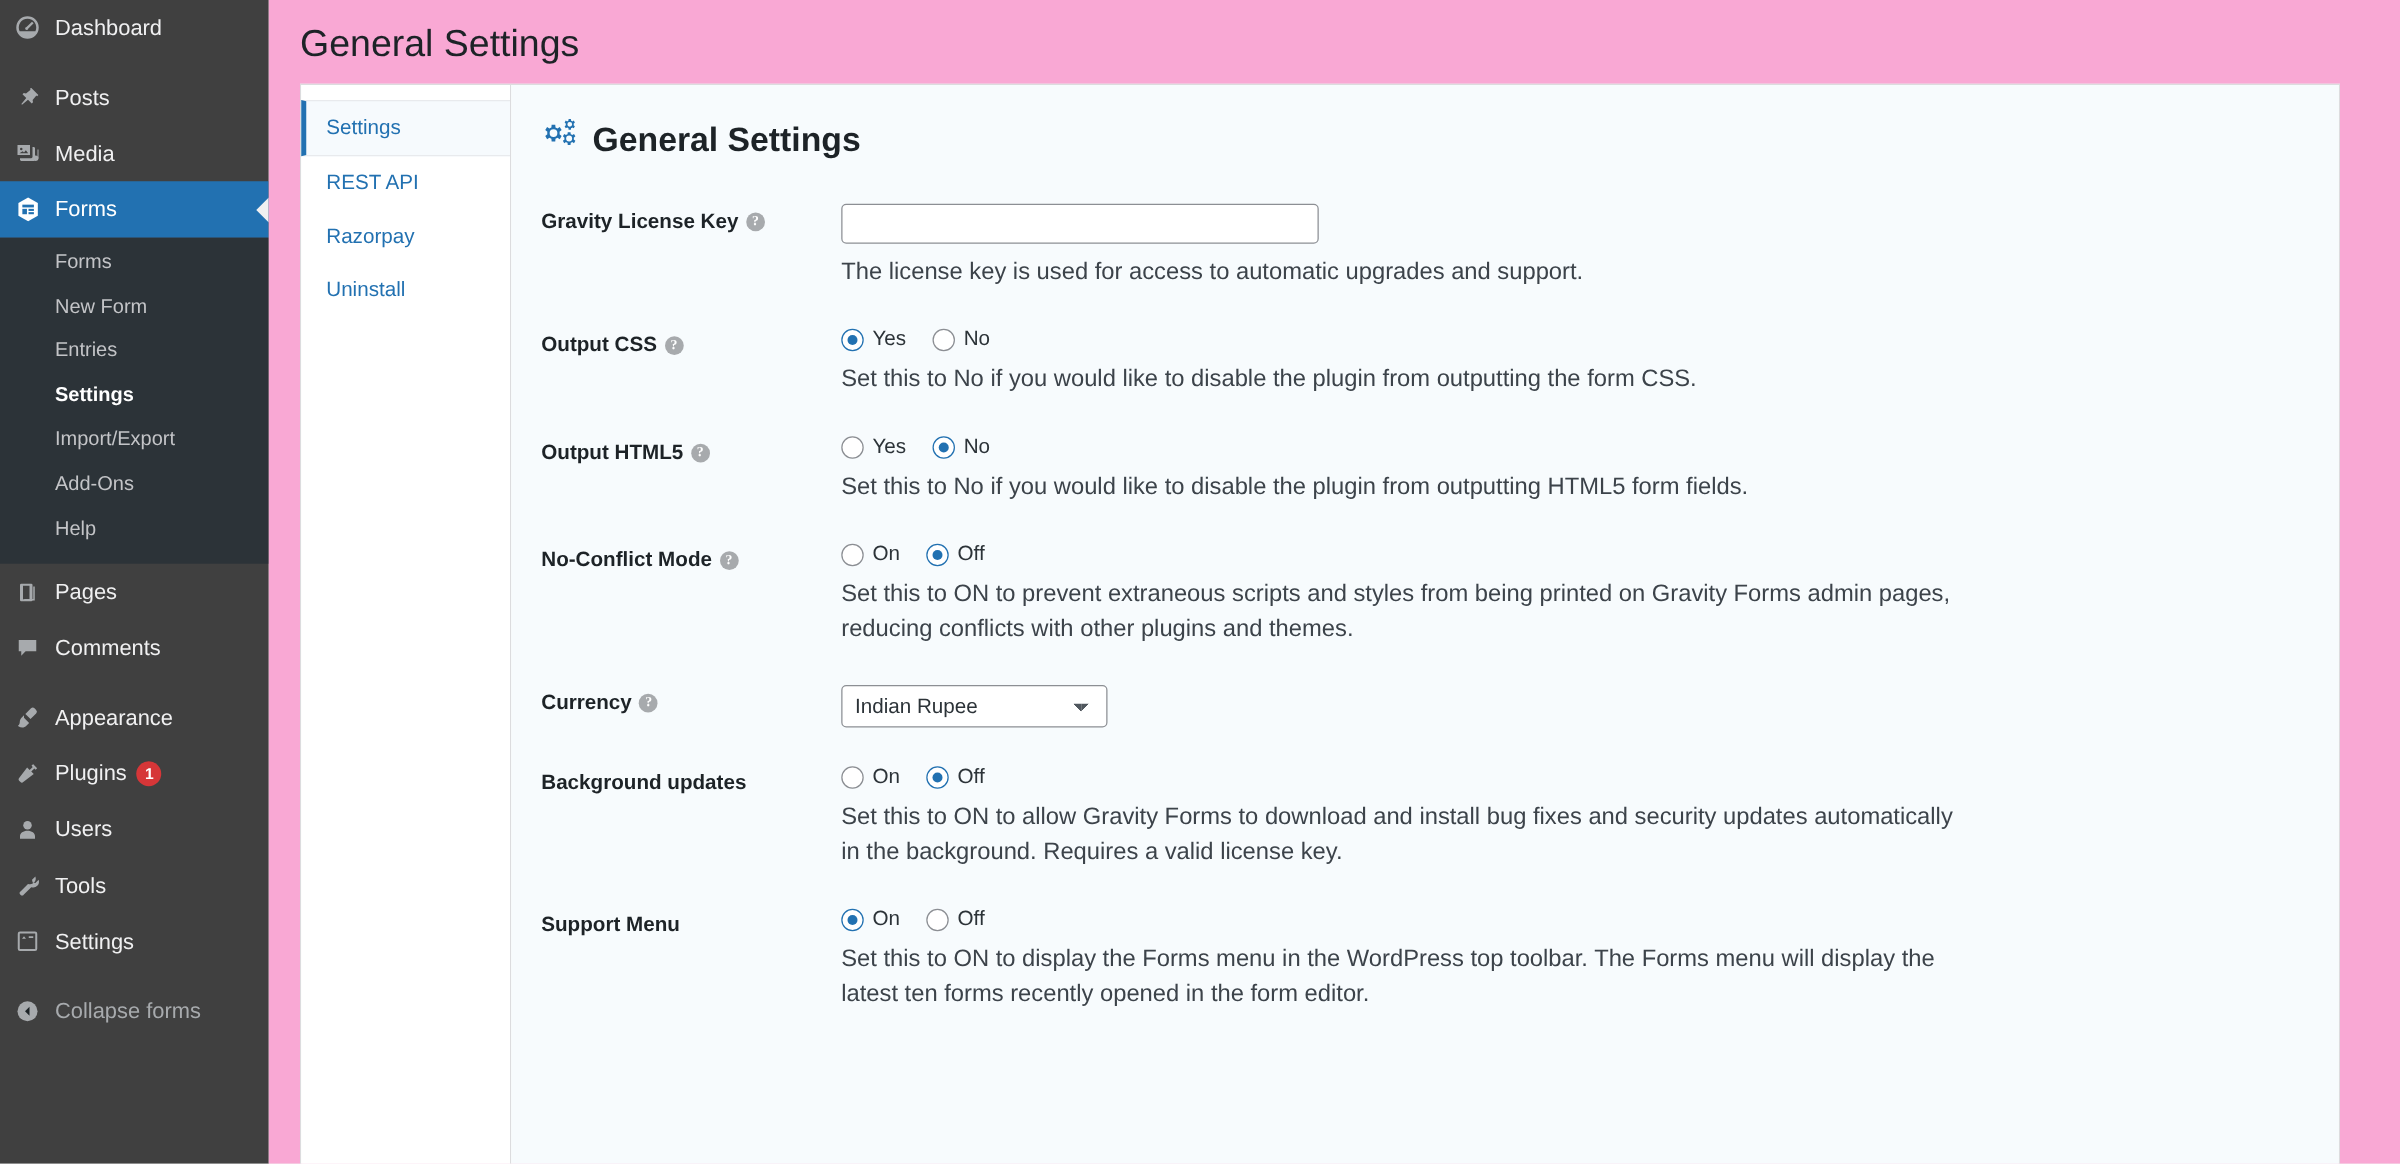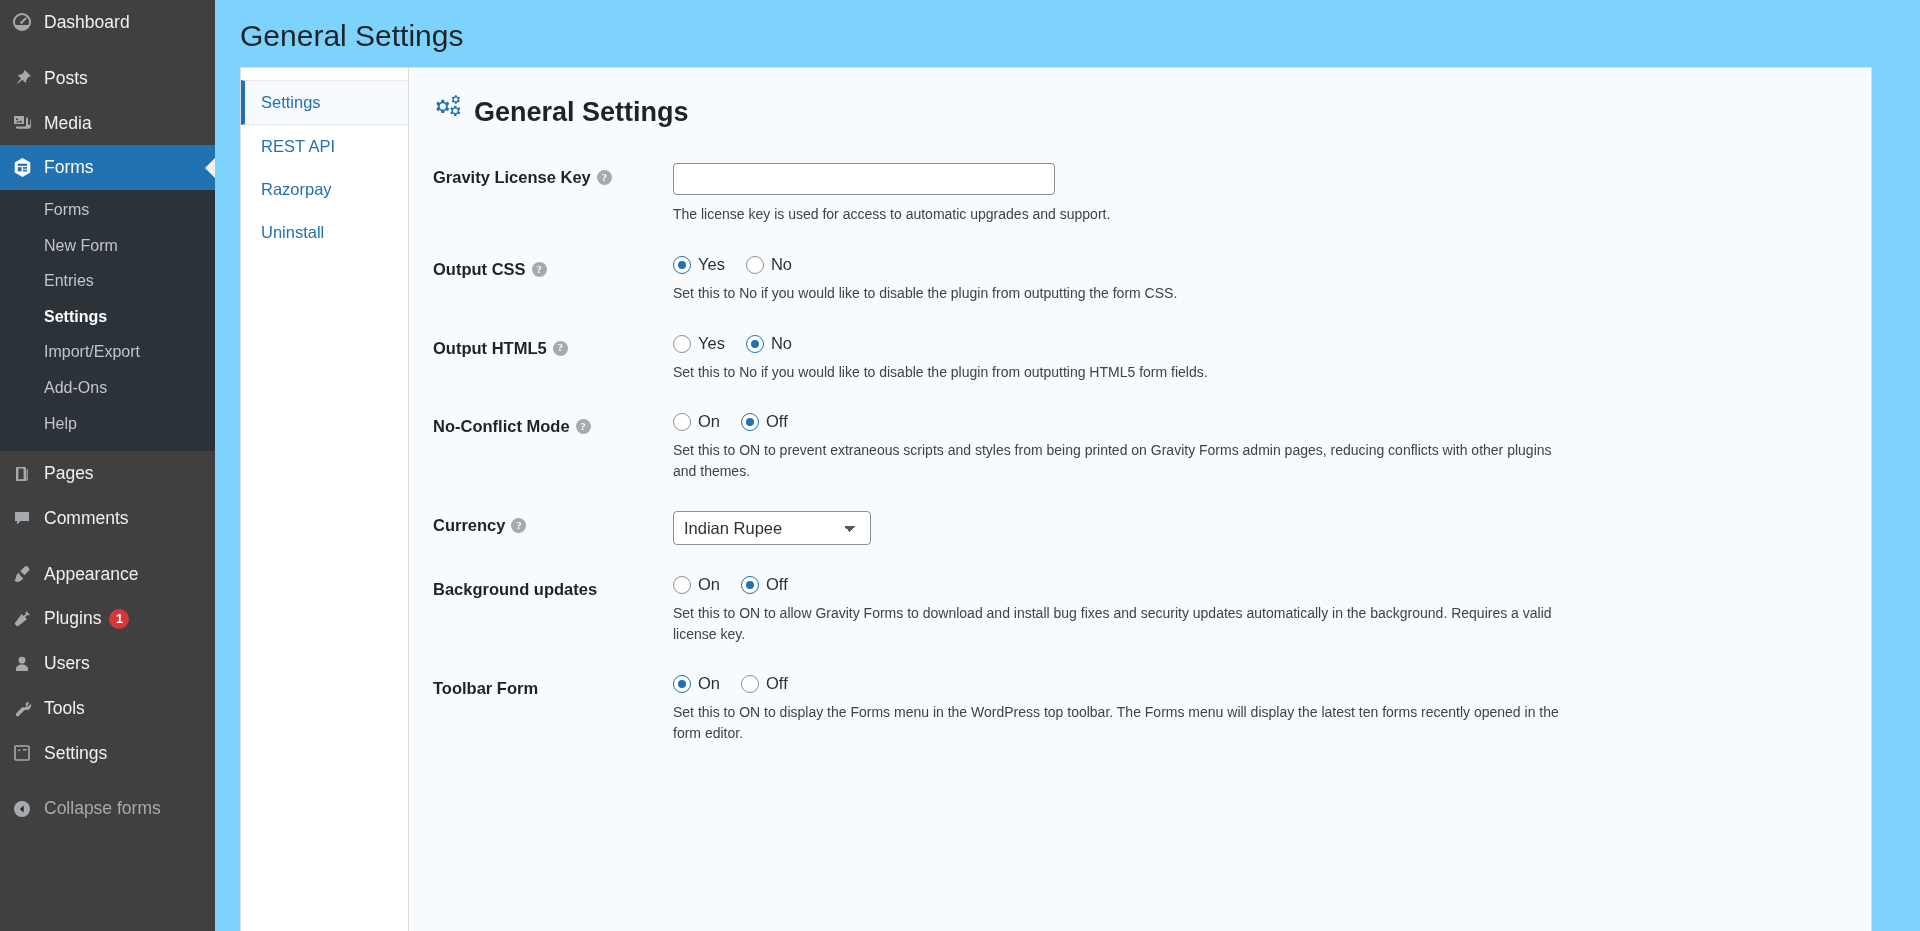--- a/index.html
+++ b/index.html
@@ -86,21 +86,21 @@
     font-size: 12.5px;
     font-weight: 600;
     padding: 0 6px;
   }
   .collapse-item { color: #a7aaad; }
   .collapse-item .mlabel { color: #a7aaad; }
 
   
   #wpbody {
     flex: 1 1 auto;
-    background: #7dd3fc;
+    background: #f9a8d4;
     height: 931px;
     overflow: hidden;
     padding: 0;
     position: relative;
   }
   .page-title {
     font-size: 30px;
     font-weight: 400;
     color: #1d2327;
     padding: 16px 0 12px 25px;
@@ -201,21 +201,21 @@
     padding: 4px 10px;
     border: 1px solid #8c8f94;
     border-radius: 4px;
     background: #fff;
     font-size: 16px;
     font-family: "Liberation Sans", sans-serif;
     color: #2c3338;
     outline: none;
   }
   .select-input {
-    width: 198px;
+    width: 213px;
     height: 34px;
     padding: 4px 10px;
     border: 1px solid #8c8f94;
     border-radius: 4px;
     background: #fff;
     font-size: 16.5px;
     font-family: "Liberation Sans", sans-serif;
     color: #2c3338;
     appearance: none;
     -webkit-appearance: none;
@@ -260,21 +260,21 @@
     border-radius: 50%;
     background: #2271b1;
     display: block;
   }
   .radio-text {
     font-size: 16.5px;
     color: #2c3338;
     line-height: 1;
   }
   .field-desc {
-    font-size: 14px;
+    font-size: 19px;
     color: #3c434a;
     line-height: 1.47;
     max-width: 905px;
     margin-top: 2px;
   }
   .desc-under-input { margin-top: 9px; }
 </style>
 </head>
 <body>
 
@@ -542,21 +542,21 @@
                 <span class="radio-circle checked"></span>
                 <span class="radio-text">Off</span>
               </span>
             </div>
             <div class="field-desc">Set this to ON to allow Gravity Forms to download and install bug fixes and security updates automatically in the background. Requires a valid license key.</div>
           </div>
         </div>
 
         <div class="field-row">
           <div class="field-label">
-            <span>Toolbar Form</span>
+            <span>Support Menu</span>
           </div>
           <div class="field-control">
             <div class="radio-group">
               <span class="radio-opt">
                 <span class="radio-circle checked"></span>
                 <span class="radio-text">On</span>
               </span>
               <span class="radio-opt">
                 <span class="radio-circle"></span>
                 <span class="radio-text">Off</span>

